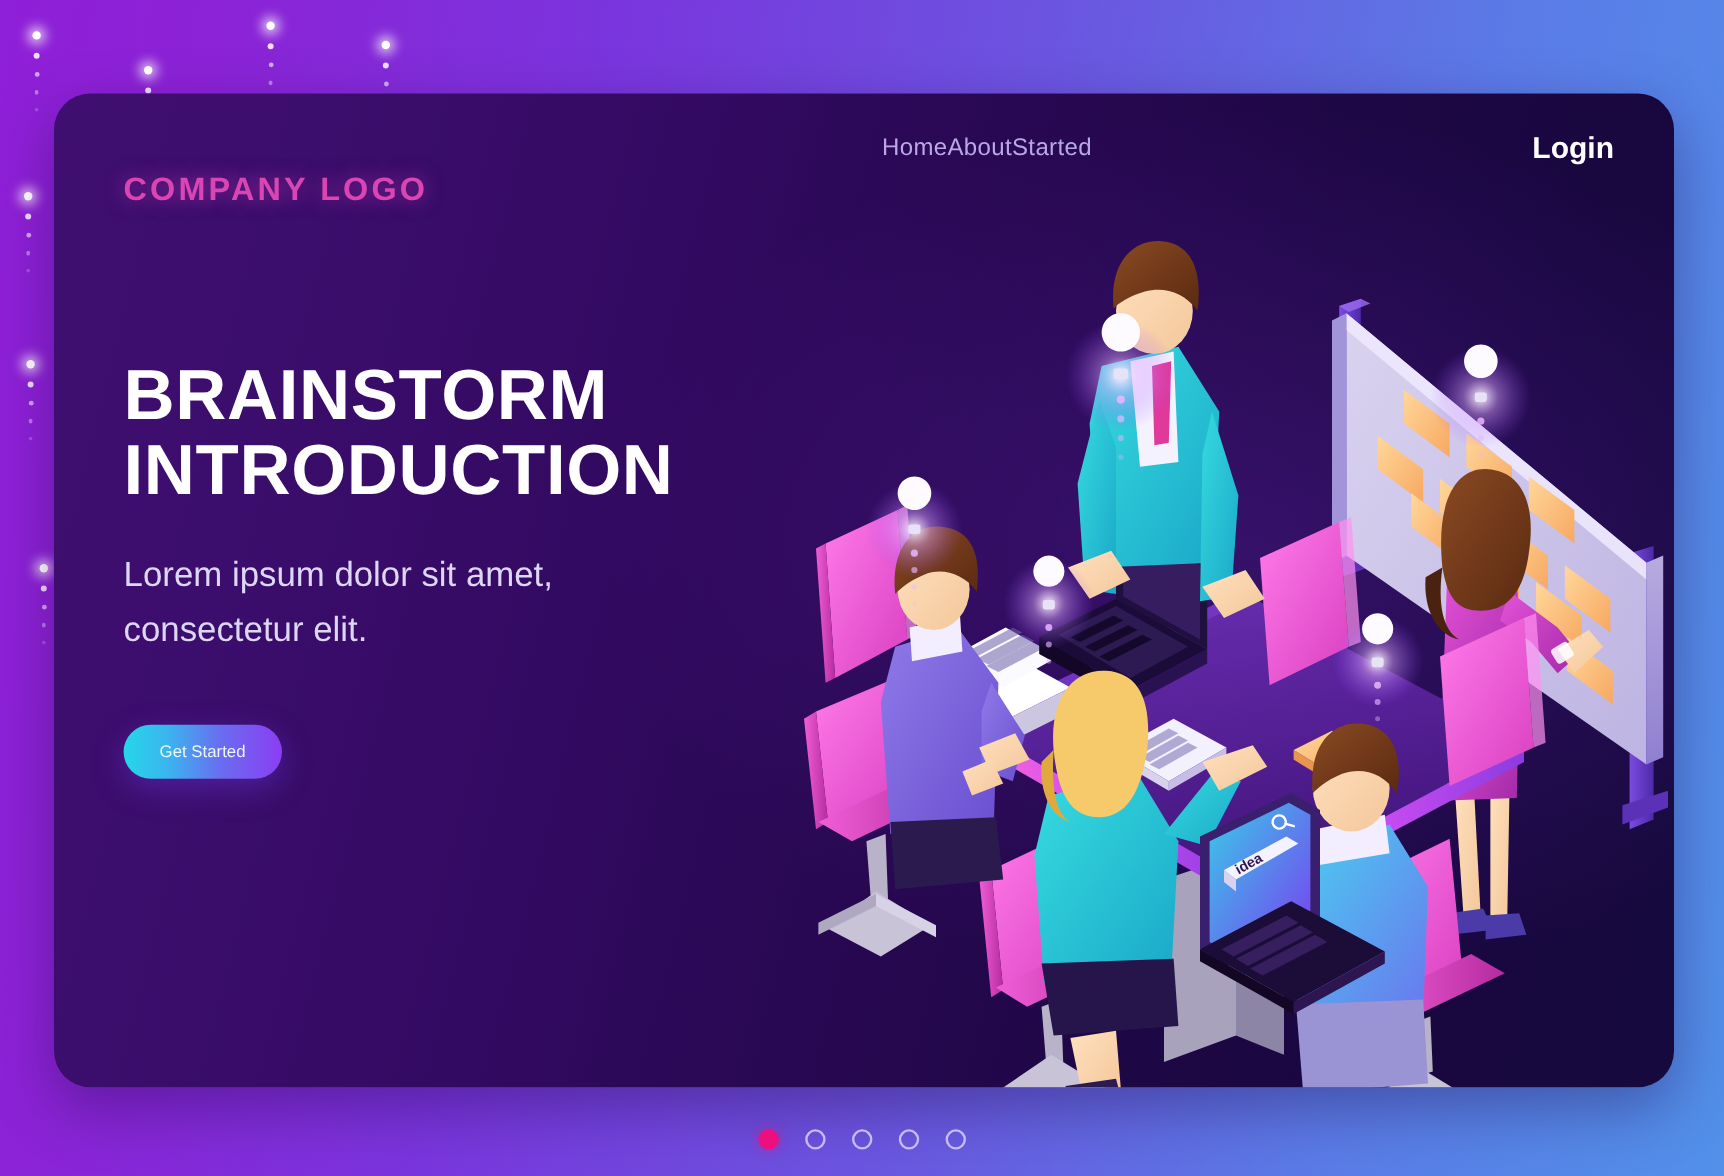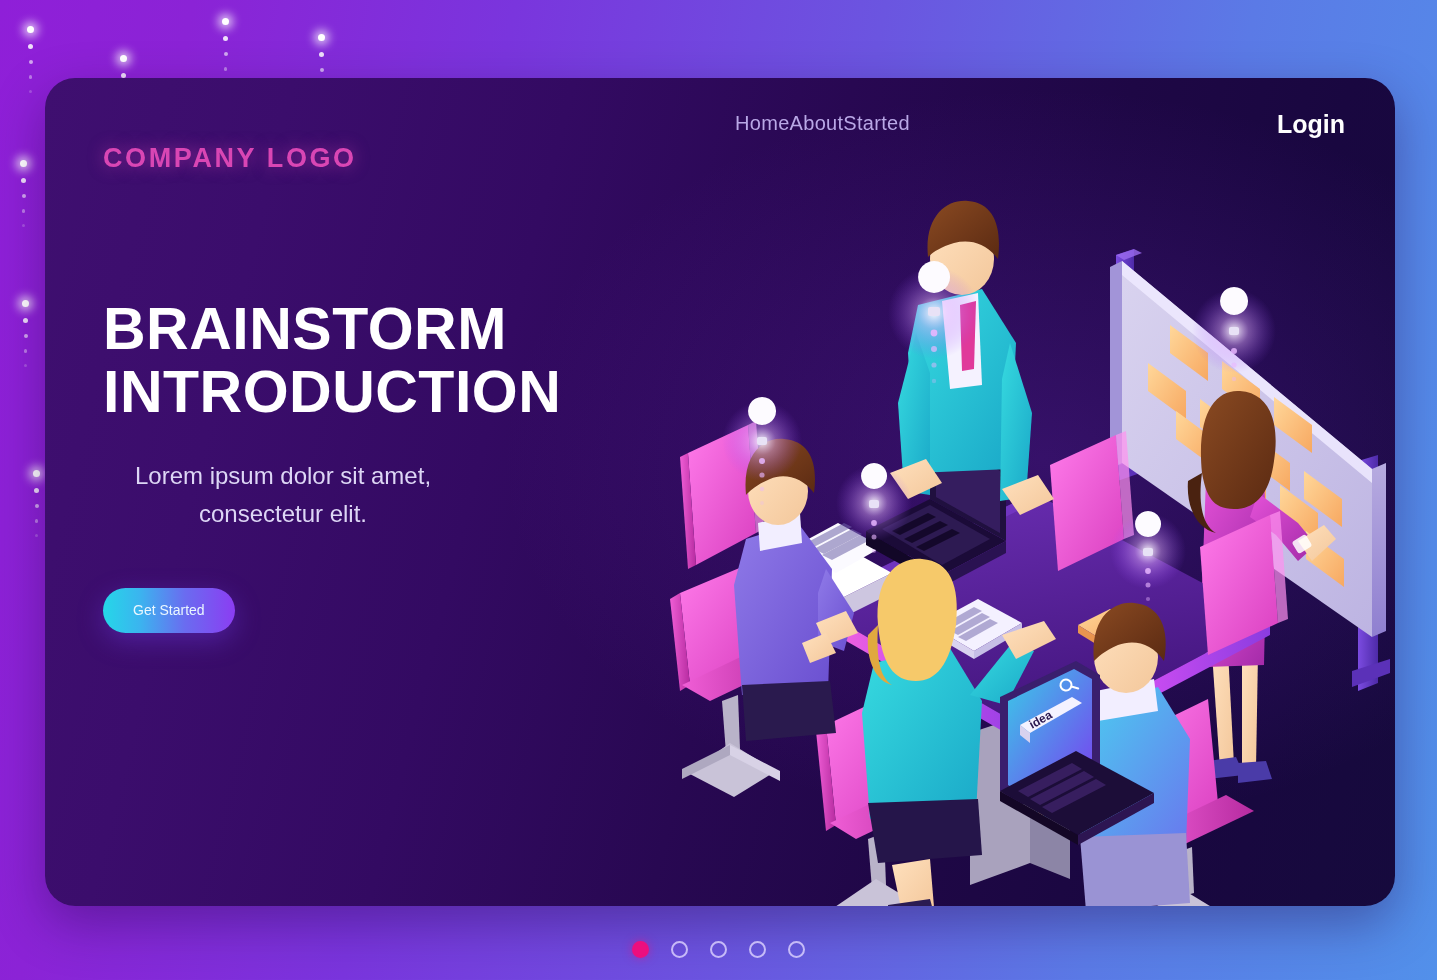--- a/index.html
+++ b/index.html
@@ -39,21 +39,21 @@
           text-shadow:0 0 16px rgba(228,70,190,.55);margin-top:33px; }
   .nav { position:absolute; left:690px; top:34px; display:flex; }
   .nav a { color:#b9a8e6; font-size:20px; text-decoration:none; letter-spacing:.3px; }
   .login { position:absolute; right:50px; top:32px; color:#ffffff; font-size:25px; font-weight:700; }
 
   
   .hero { position:absolute; left:58px; top:220px; width:560px; z-index:6; }
   .hero h1 { color:#fff; font-size:59px; line-height:1.06; font-weight:700;
              letter-spacing:.5px; }
   .hero h1 span { display:block; }
-  .hero p { margin-top:34px; color:#ddd6f5; font-size:24px; line-height:1.58; width:360px;text-align:center; }
+  .hero p { margin-top:34px; color:#ddd6f5; font-size:29px; line-height:1.58; width:360px; }
   .cta { margin-top:55px; display:inline-block; border:0; cursor:pointer;
          padding:14px 30px 15px; border-radius:24px; color:#eaf7ff;
          font-size:14px; font-family:inherit;
          background:linear-gradient(90deg,#25d7e8 0%,#3bb4ef 28%,#6a6cf0 62%,#8b3df2 100%);
          box-shadow:0 8px 26px rgba(110,60,230,.40); }
 
   
   .illu { position:absolute; left:585px; top:95px; width:760px; height:760px; z-index:4; }
   .illu svg { width:100%; height:100%; display:block; }
 

